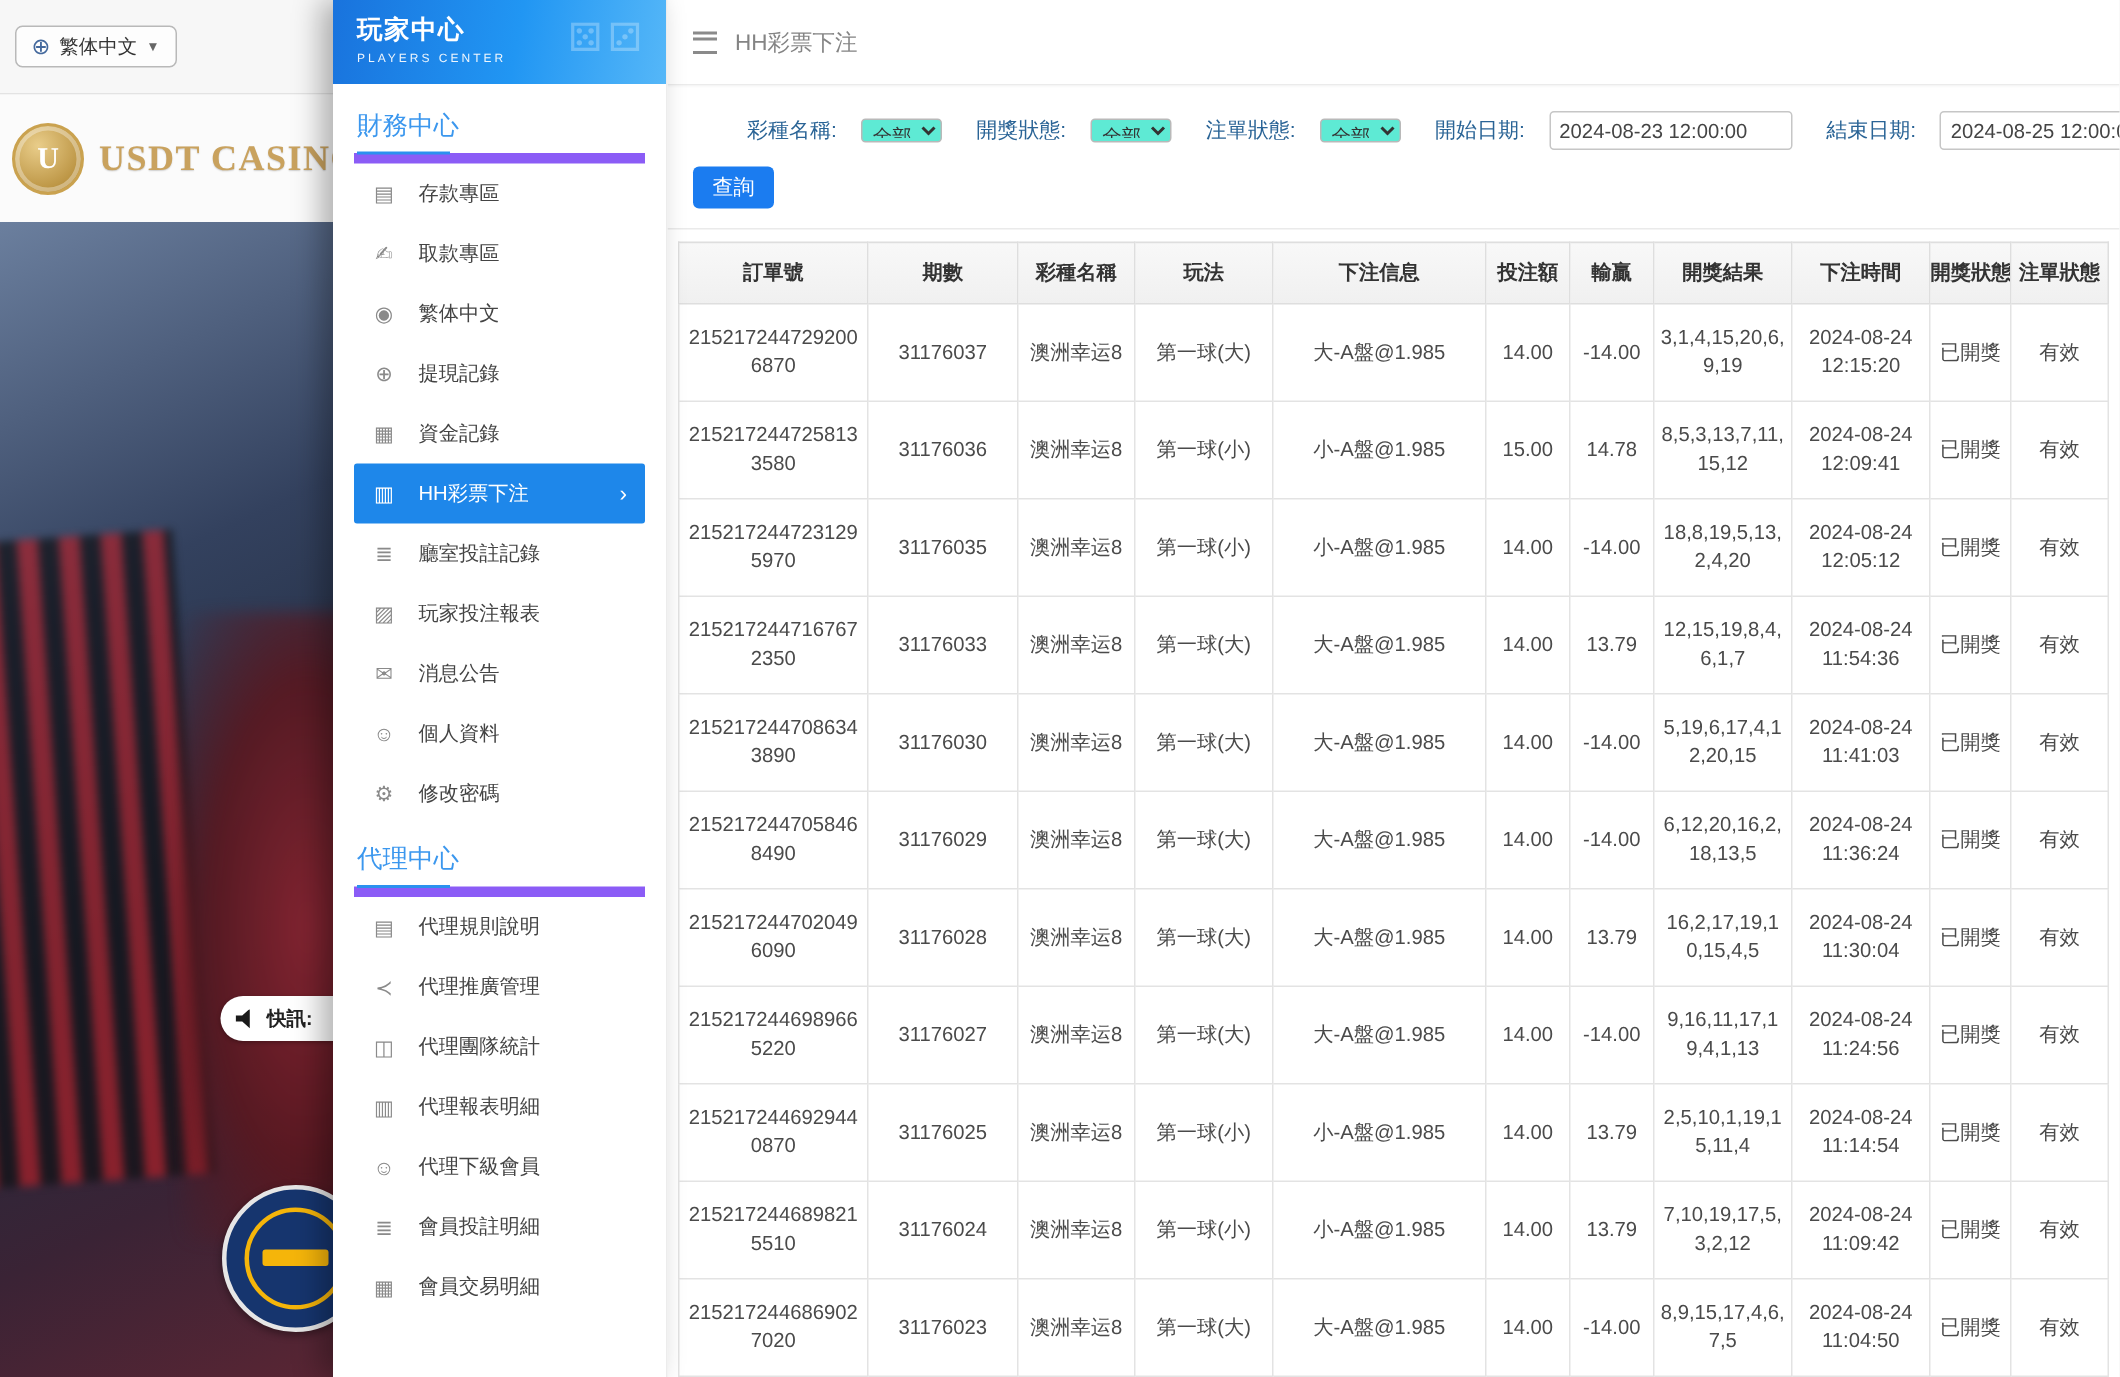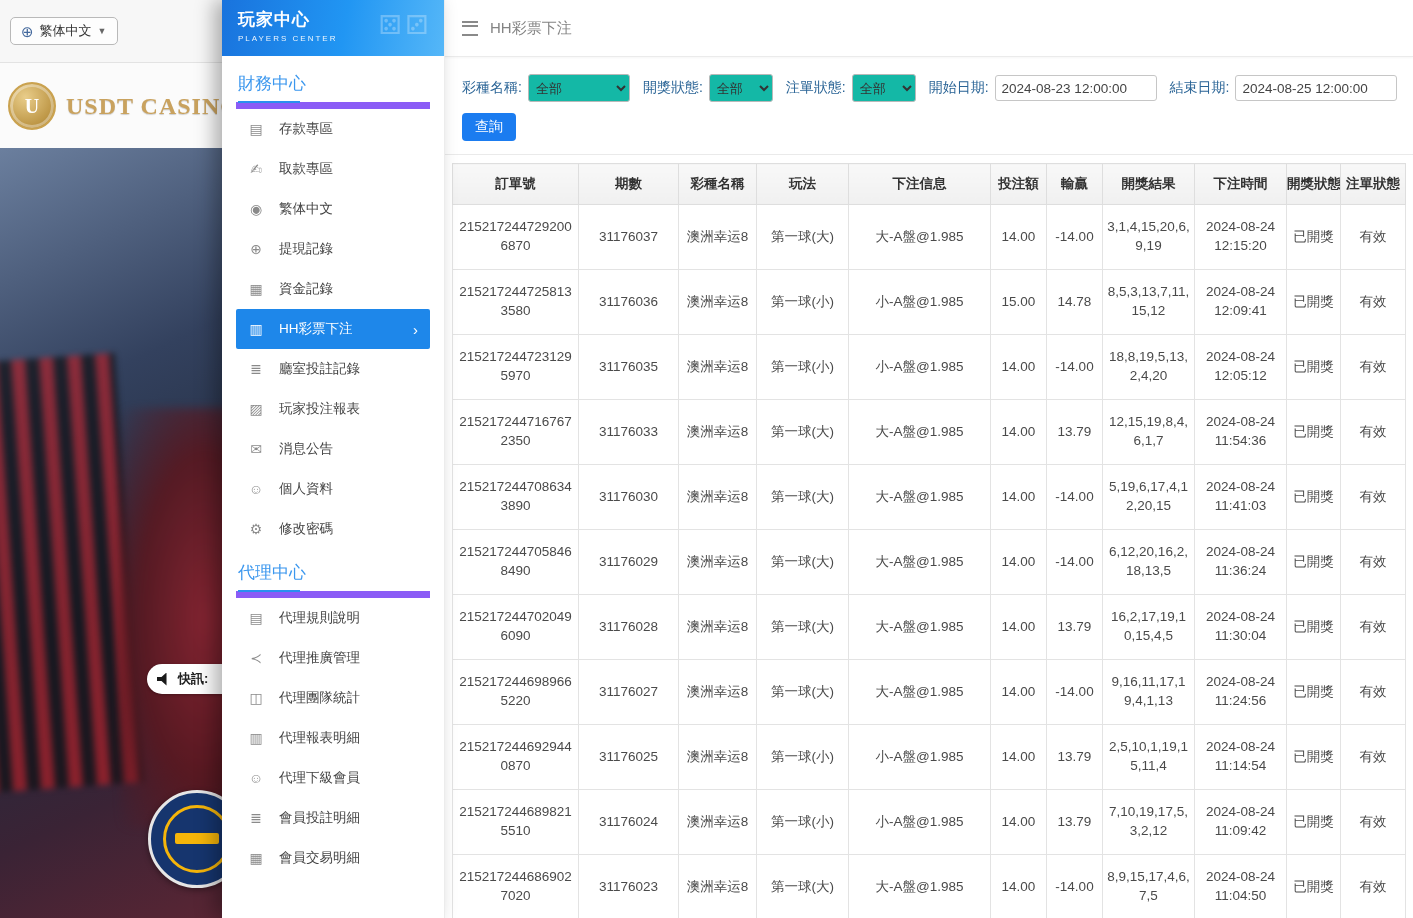--- a/index.html
+++ b/index.html
@@ -52,24 +52,24 @@
   .menu-item.active .mi-icon,.menu-item.active .mi-label{color:#fff;}
   .mi-chevron{position:absolute;right:12px;color:#fff;font-size:15px;}
 
   
   .main{position:absolute;left:444px;top:0;width:969px;height:918px;background:#fff;z-index:2;}
   .topbar{height:56px;border-bottom:1px solid #ebebeb;box-shadow:0 1px 2px rgba(0,0,0,.04);
     display:flex;align-items:center;gap:12px;padding-left:18px;}
   .hamburger{width:16px;height:11px;border-top:2px solid #8a8a8a;border-bottom:2px solid #8a8a8a;position:relative;}
   .hamburger::after{content:'';position:absolute;left:0;right:0;top:2.5px;height:2px;background:#8a8a8a;}
   .topbar-title{font-size:15px;color:#848484;}
-  .filters{display:flex;align-items:center;gap:6px;padding:17px 0 0 18px;white-space:nowrap;}
+  .filters{display:flex;align-items:center;gap:16px;padding:17px 0 0 18px;white-space:nowrap;margin-left:36px;}
   .f-label{font-size:14px;color:#2a6496;}
   .f-label:not(:first-child){margin-left:7px;}
-  .filters select{height:28px;border:1px solid #b9b9b9;border-radius:3px;background:#14b8a6;font-size:13px;color:#333;
+  .filters select{height:16px;border:1px solid #b9b9b9;border-radius:3px;background:#5eead4;font-size:13px;color:#333;
     font-family:inherit;padding:2px 3px;}
   .sel-wide{width:102px;}
   .sel-small{width:64px;}
   .filters input{height:24px;width:148px;border:1px solid #c6c6c6;border-radius:3px;font-size:13.5px;color:#444;
     padding:0 6px;font-family:inherit;}
   .search-btn{margin:11px 0 0 18px;background:#1b7cf0;color:#fff;border:none;border-radius:4px;
     padding:5px 13px;font-size:14px;font-family:inherit;cursor:pointer;}
   .divider{margin-top:13px;border-top:1px solid #eaeaea;height:0;}
   .table-wrap{padding:8px 8px 0 8px;}
   table.orders{width:953px;border-collapse:collapse;table-layout:fixed;}

